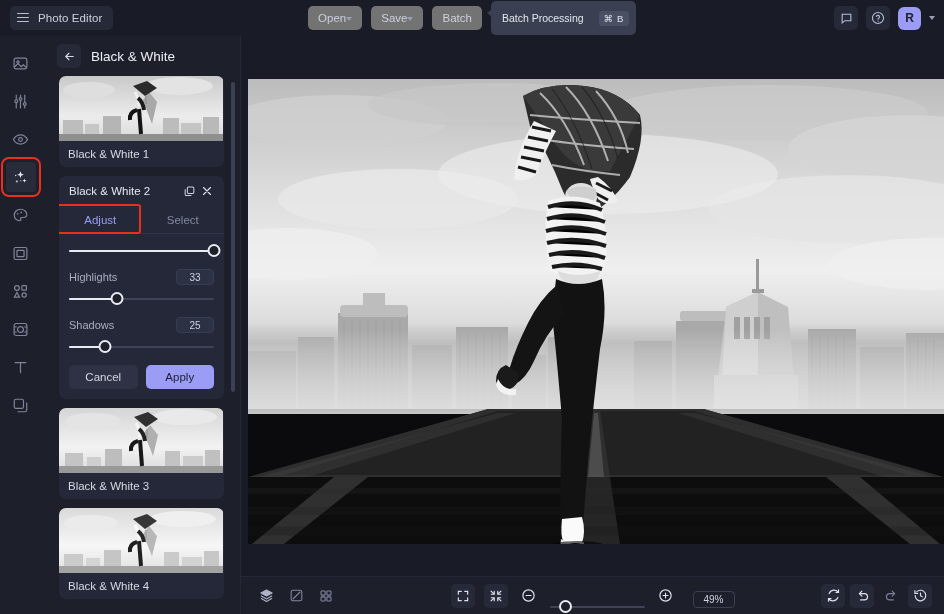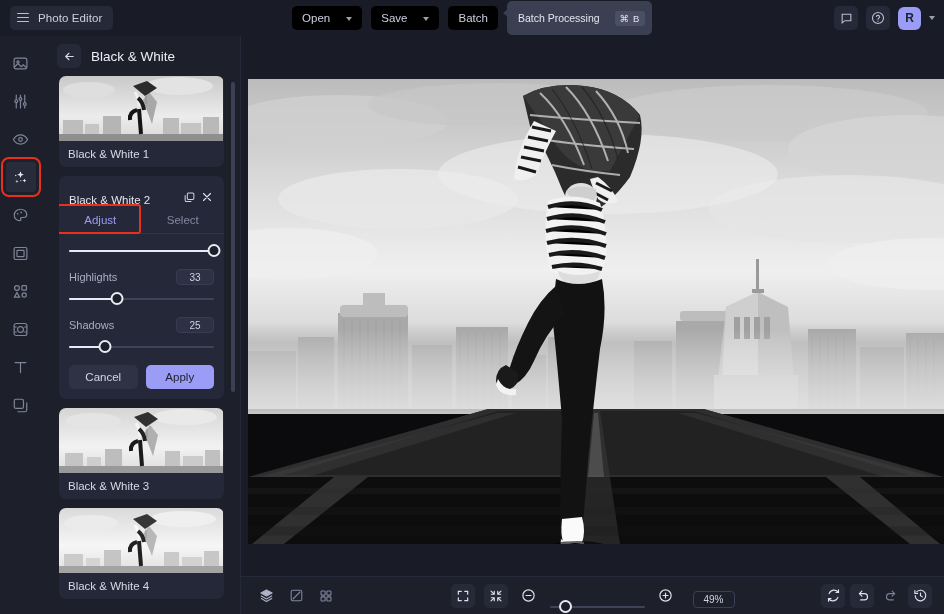--- a/index.html
+++ b/index.html
@@ -27,23 +27,23 @@
   .hamburger { display: flex; flex-direction: column; gap: 2.6px; width: 12px; }
   .hamburger i { display: block; height: 1.4px; background: #b9bed0; border-radius: 1px; }
 
   .header-center {
     position: absolute; left: 0; right: 0; top: 0; height: 36px;
     display: flex; align-items: center; justify-content: center; gap: 9px;
     pointer-events: none;
   }
   .header-center > * { pointer-events: auto; }
   .hbtn {
-    display: flex; align-items: center; gap: 16px;
+    display: flex; align-items: center; gap: 0;
     height: 24px; padding: 0 10px;
-    background: #000000; border-radius: 5px;
+    background: #737373; border-radius: 5px;
     font-size: 11.5px; color: #cdd1dd; cursor: pointer;
   }
   .caret {
     width: 0; height: 0; border-left: 3.5px solid transparent;
     border-right: 3.5px solid transparent; border-top: 4px solid #9aa0b4;
     margin-top: 1px;
   }
   .tooltip {
     position: relative; display: flex; align-items: center; gap: 15px;
     height: 34px; padding: 0 7px 0 11px;
@@ -124,21 +124,21 @@
     margin-bottom: 9px; cursor: pointer;
   }
   .preset-thumb { width: 100%; height: 65px; position: relative; overflow: hidden; }
   .preset-label { font-size: 11.5px; color: #d7dae4; padding: 7px 9px; }
 
   .active-card {
     background: #252838; border-radius: 7px; margin-bottom: 9px;
     overflow: hidden;
   }
   .active-head {
-    display: flex; align-items: flex-end; height: 30px; padding: 0 8px 0 10px;
+    display: flex; align-items: center; height: 30px; padding: 0 8px 0 10px;
   }
   .active-name { font-size: 11.5px; color: #e4e7f0; flex: 1; }
   .mini-icon { width: 18px; height: 18px; display:flex; align-items:center; justify-content:center; cursor: pointer; }
 
   .tabs { display: flex; height: 28px; border-bottom: 1px solid #30344a; position: relative; }
   .tab {
     flex: 1; display: flex; align-items: center; justify-content: center;
     font-size: 11.5px; color: #8389a0; cursor: pointer;
   }
   .tab.active { color: #9a9cf5; }

